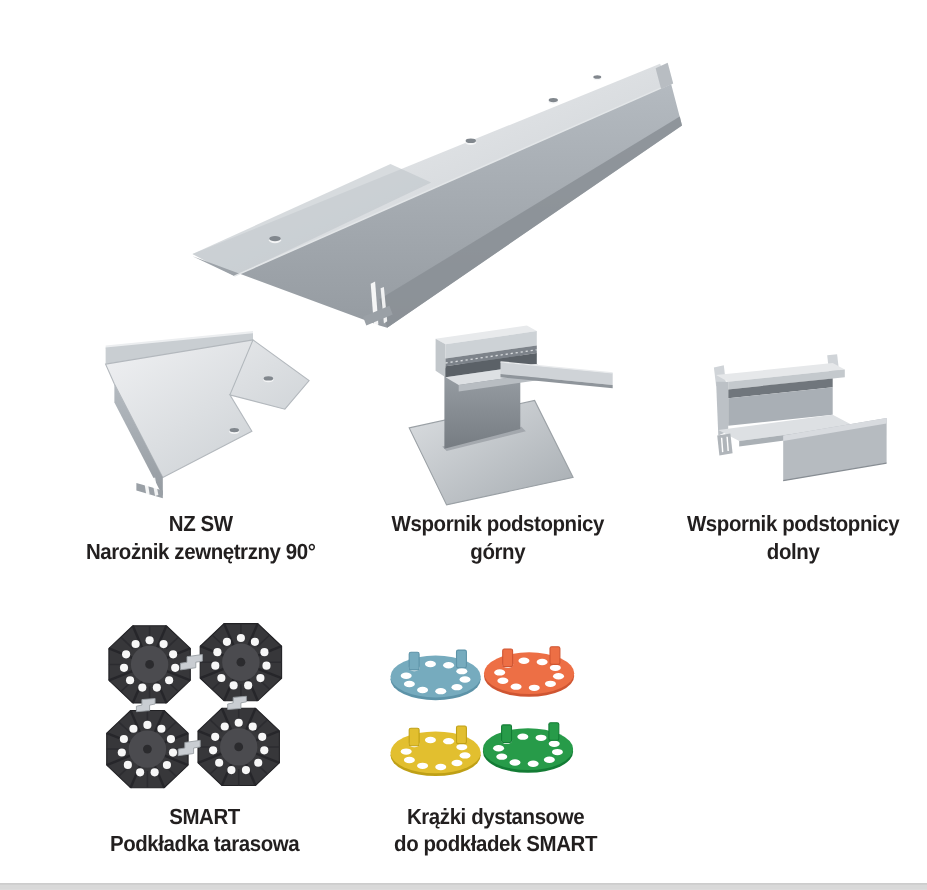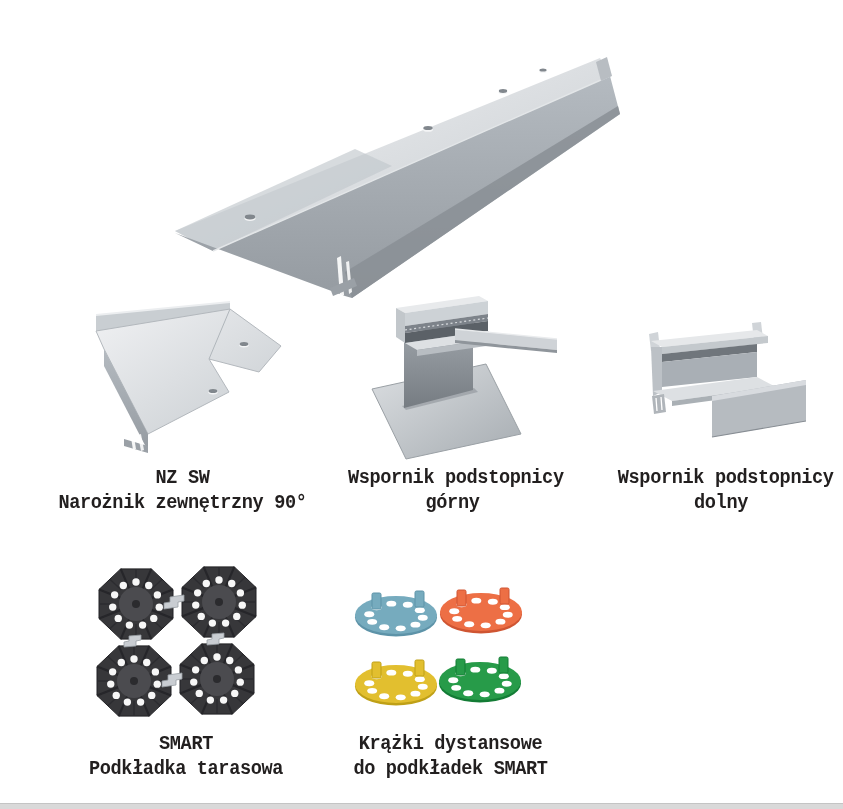--- a/index.html
+++ b/index.html
@@ -1,17 +1,17 @@
 <!DOCTYPE html>
 <html><head>
 <meta charset="utf-8">
 <style>
   html,body{margin:0;padding:0;background:#ffffff;}
   .page{position:relative;width:843px;height:809px;background:#ffffff;overflow:hidden;
-        font-family:Liberation Mono, monospace;}
+        font-family:Liberation Sans, sans-serif;}
   .prod-svg{position:absolute;display:block;}
   .plabel{position:absolute;text-align:center;color:#221f1f;font-weight:700;
           font-size:20px;line-height:25px;letter-spacing:-0.4px;transform:scaleX(0.93);}
   .plabel .l1,.plabel .l2{display:block;white-space:nowrap;}
   .bottom-bar{position:absolute;left:0;top:803px;width:843px;height:6px;
               background:#d9d9d9;border-top:1px solid #c4c4c4;box-sizing:border-box;}
 </style>
 </head>
 <body>
 

